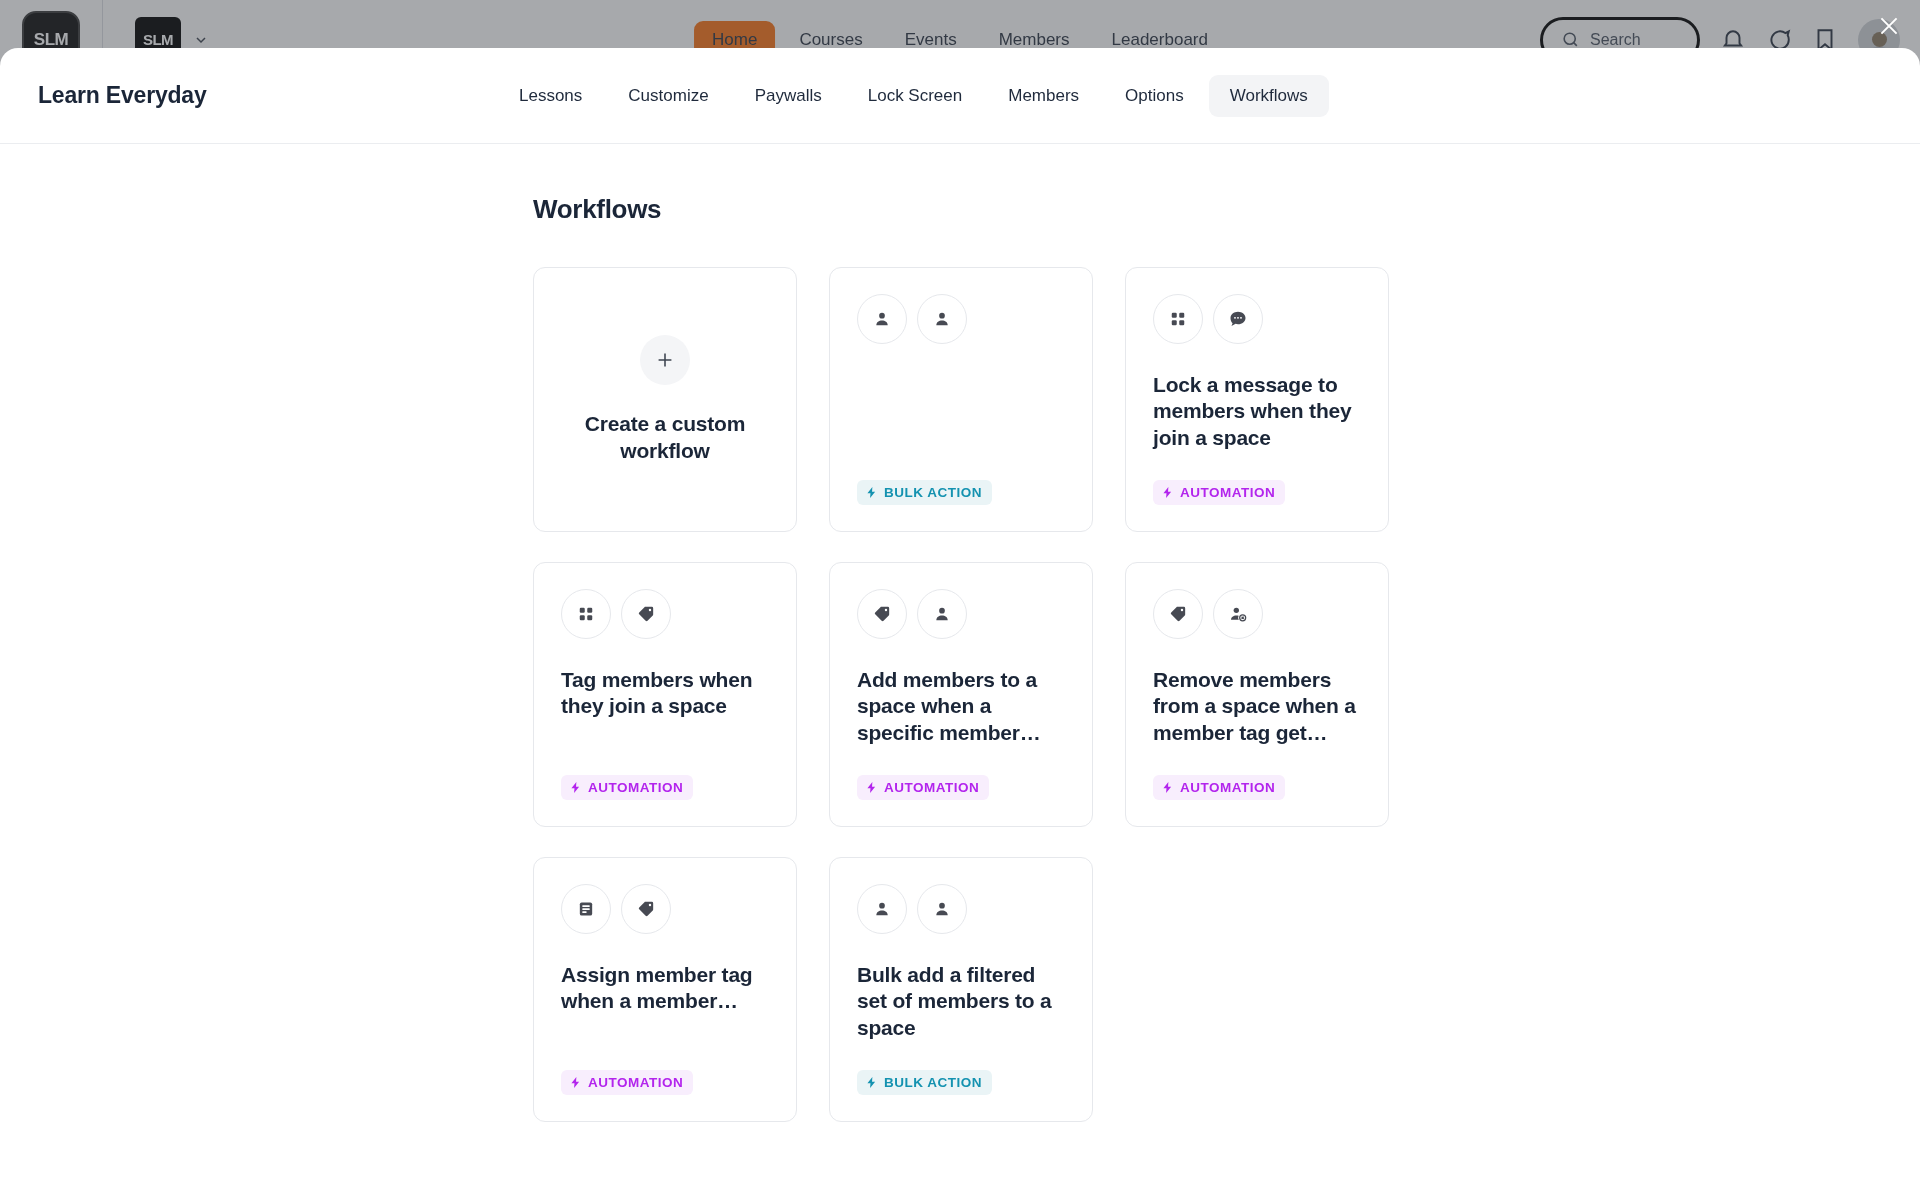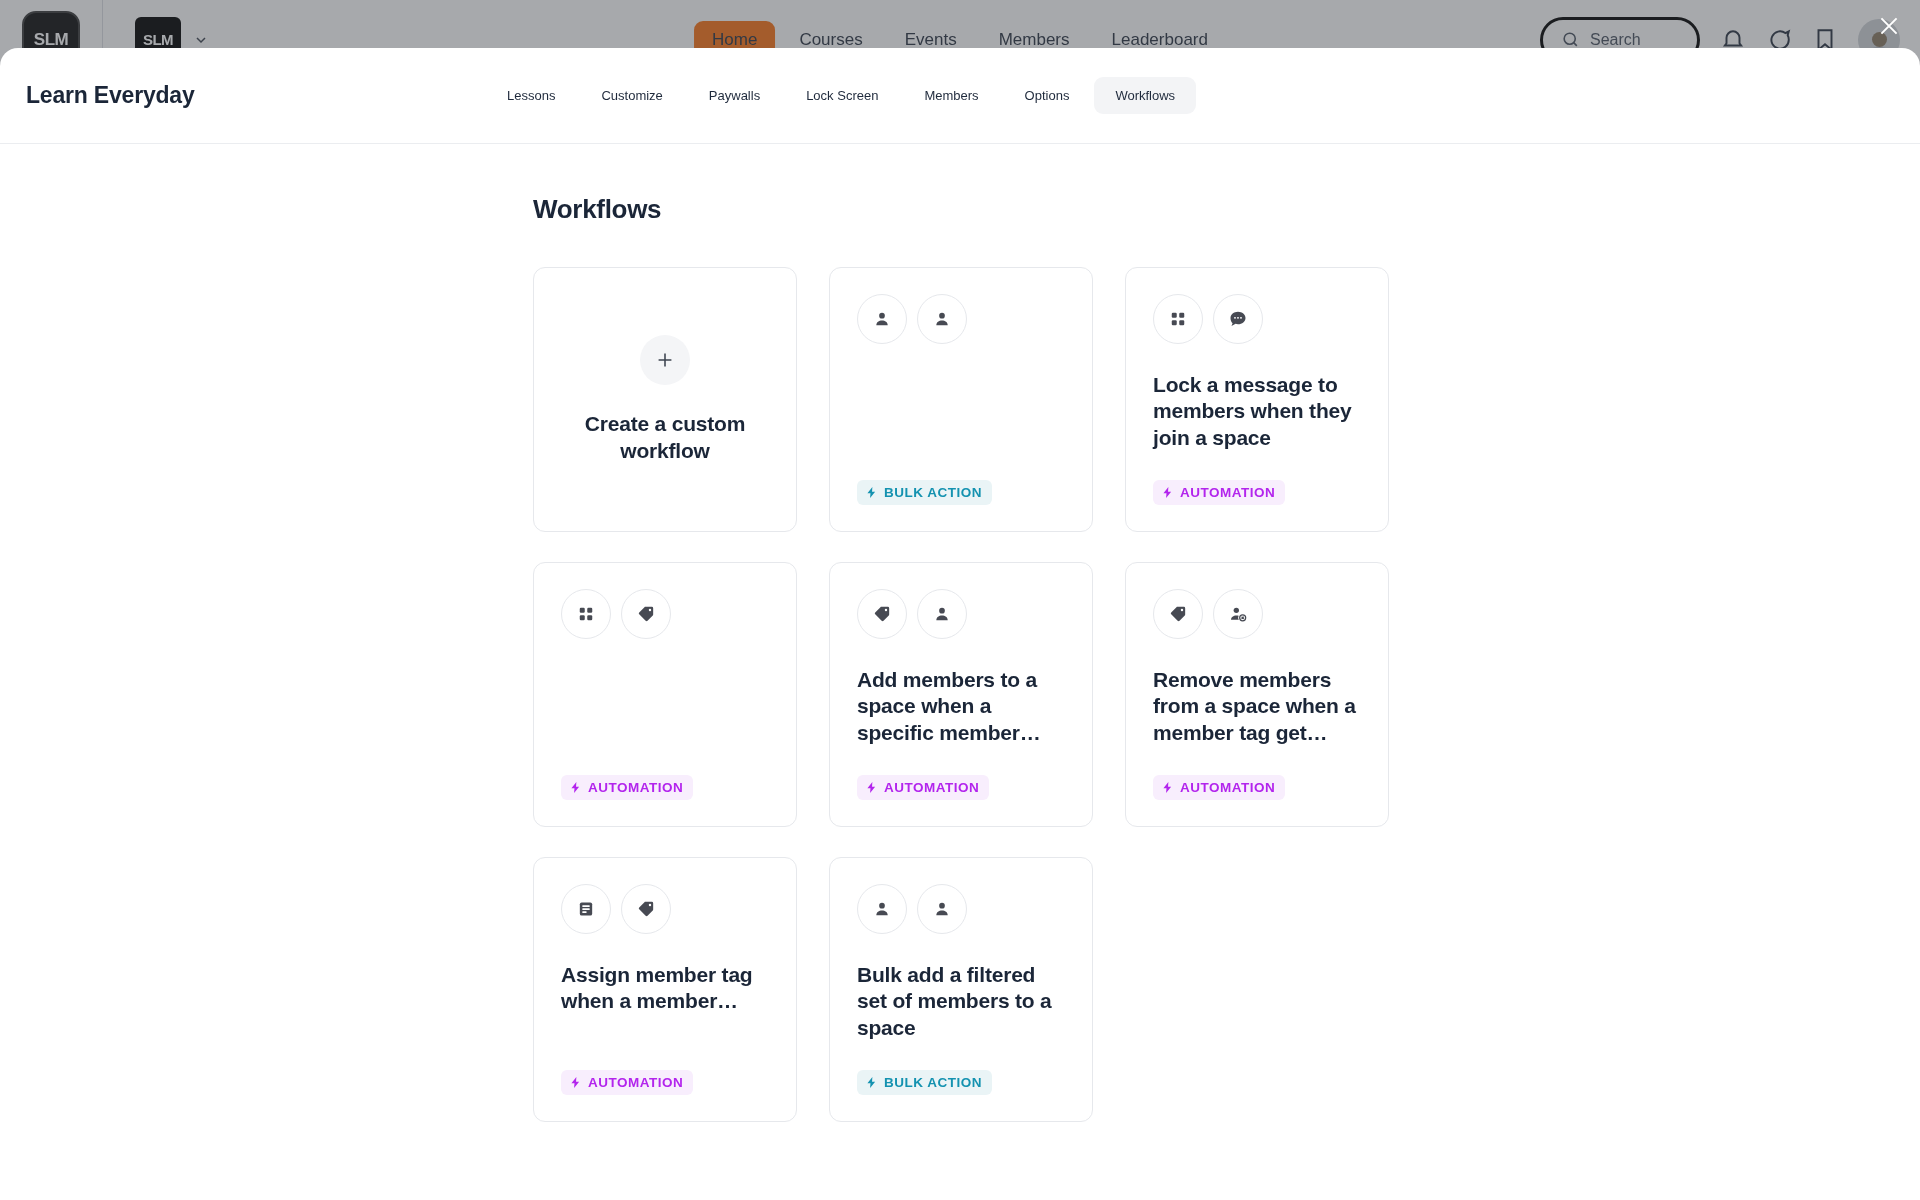--- a/index.html
+++ b/index.html
@@ -106,38 +106,38 @@
     background: #ffffff;
     border-radius: 18px 18px 0 0;
     z-index: 20;
     overflow: hidden;
   }
   .modal-header {
     height: 96px;
     display: flex;
     align-items: center;
     border-bottom: 1px solid #ebedf0;
-    padding: 0 26px;
+    padding: 0 38px;
   }
   .modal-title {
     font-size: 23px;
     font-weight: 700;
     color: #1b2638;
     letter-spacing: -0.2px;
     width: 460px;
   }
   .modal-tabs {
     display: flex;
     align-items: center;
     gap: 4px;
   }
   .tab {
     padding: 11px 21px;
     border-radius: 9px;
-    font-size: 13px;
+    font-size: 17px;
     color: #1f2a3c;
     white-space: nowrap;
     cursor: pointer;
   }
   .tab.active {
     background: #f3f4f6;
     font-weight: 500;
   }
 
   
@@ -375,20 +375,21 @@
                   <rect x="13.5" y="13.5" width="6" height="6" rx="1.4"></rect>
                 </svg>
               </div>
               <div class="icon-circle">
                 <svg viewBox="0 0 24 24" width="20" height="20" fill="currentColor">
                   <path d="M11.3 3.4H19a1.6 1.6 0 011.6 1.6v7.7c0 .43-.17.84-.47 1.14l-6.3 6.3a1.6 1.6 0 01-2.27 0l-7.7-7.7a1.6 1.6 0 010-2.27l6.3-6.3c.3-.3.71-.47 1.14-.47z"></path>
                   <circle cx="16.8" cy="7.2" r="1.45" fill="#fff"></circle>
                 </svg>
               </div>
             </div>
+            <div class="card-title">Tag members when they join a space</div>
             <div class="badge automation">
               <svg viewBox="0 0 24 24" class="bolt" fill="currentColor">
                 <path d="M13.6 2L4.5 13.4h5.6L9.4 22l9.3-11.6h-5.7z"></path>
               </svg>
               <span>AUTOMATION</span>
             </div>
           </div>
           <div class="card">
             <div class="card-icons">
               <div class="icon-circle">

